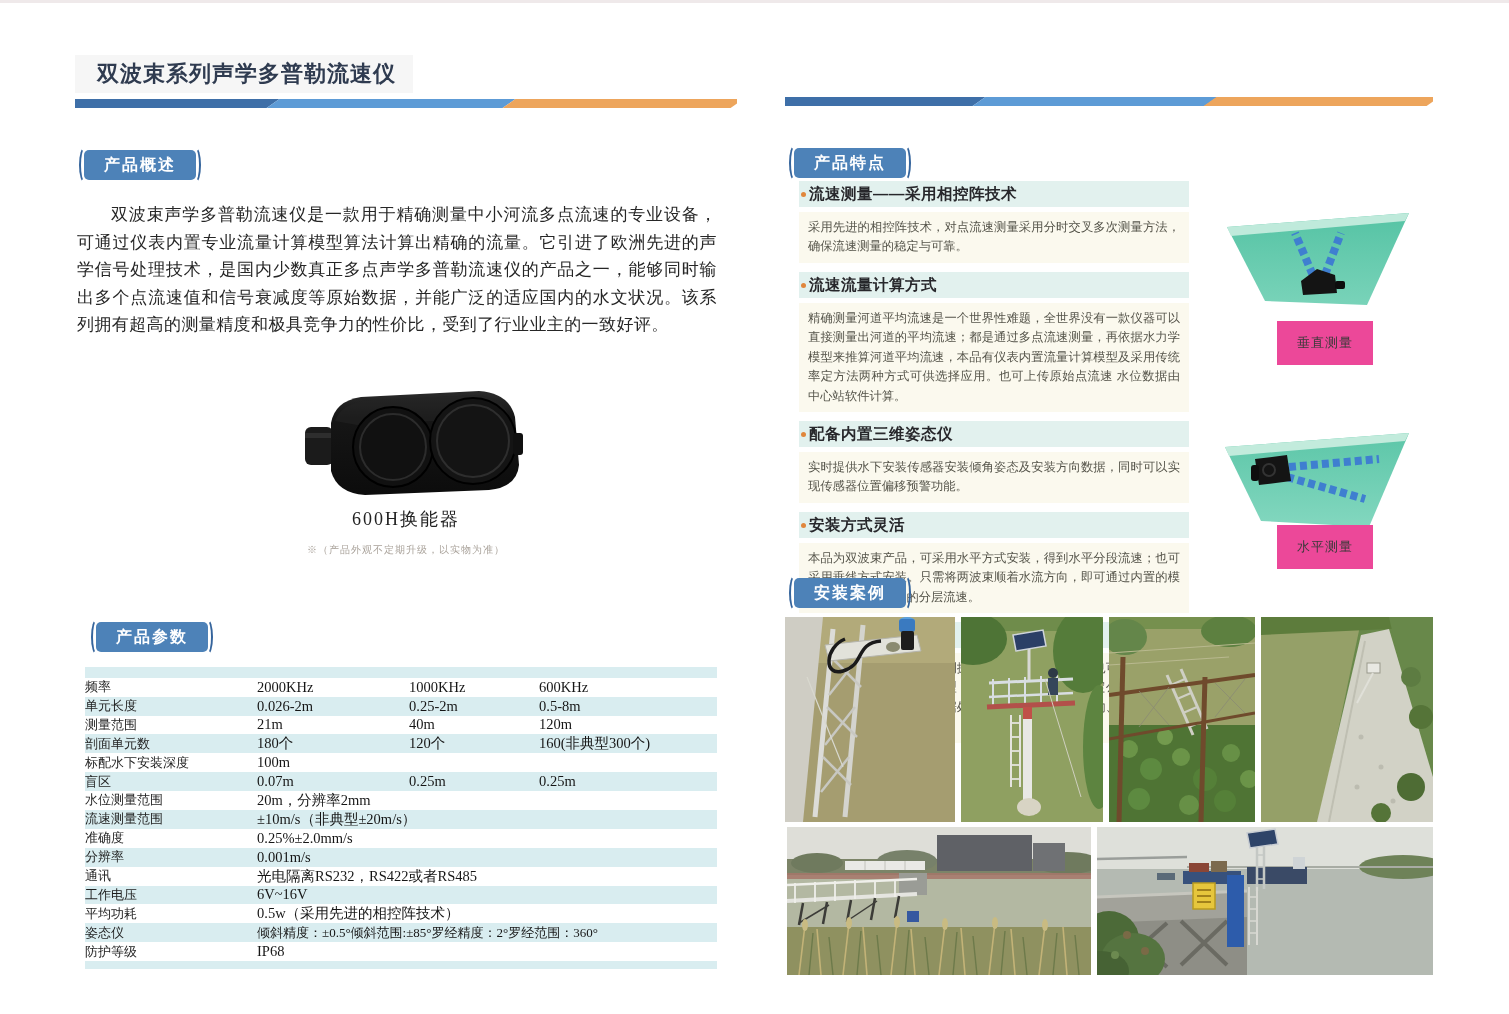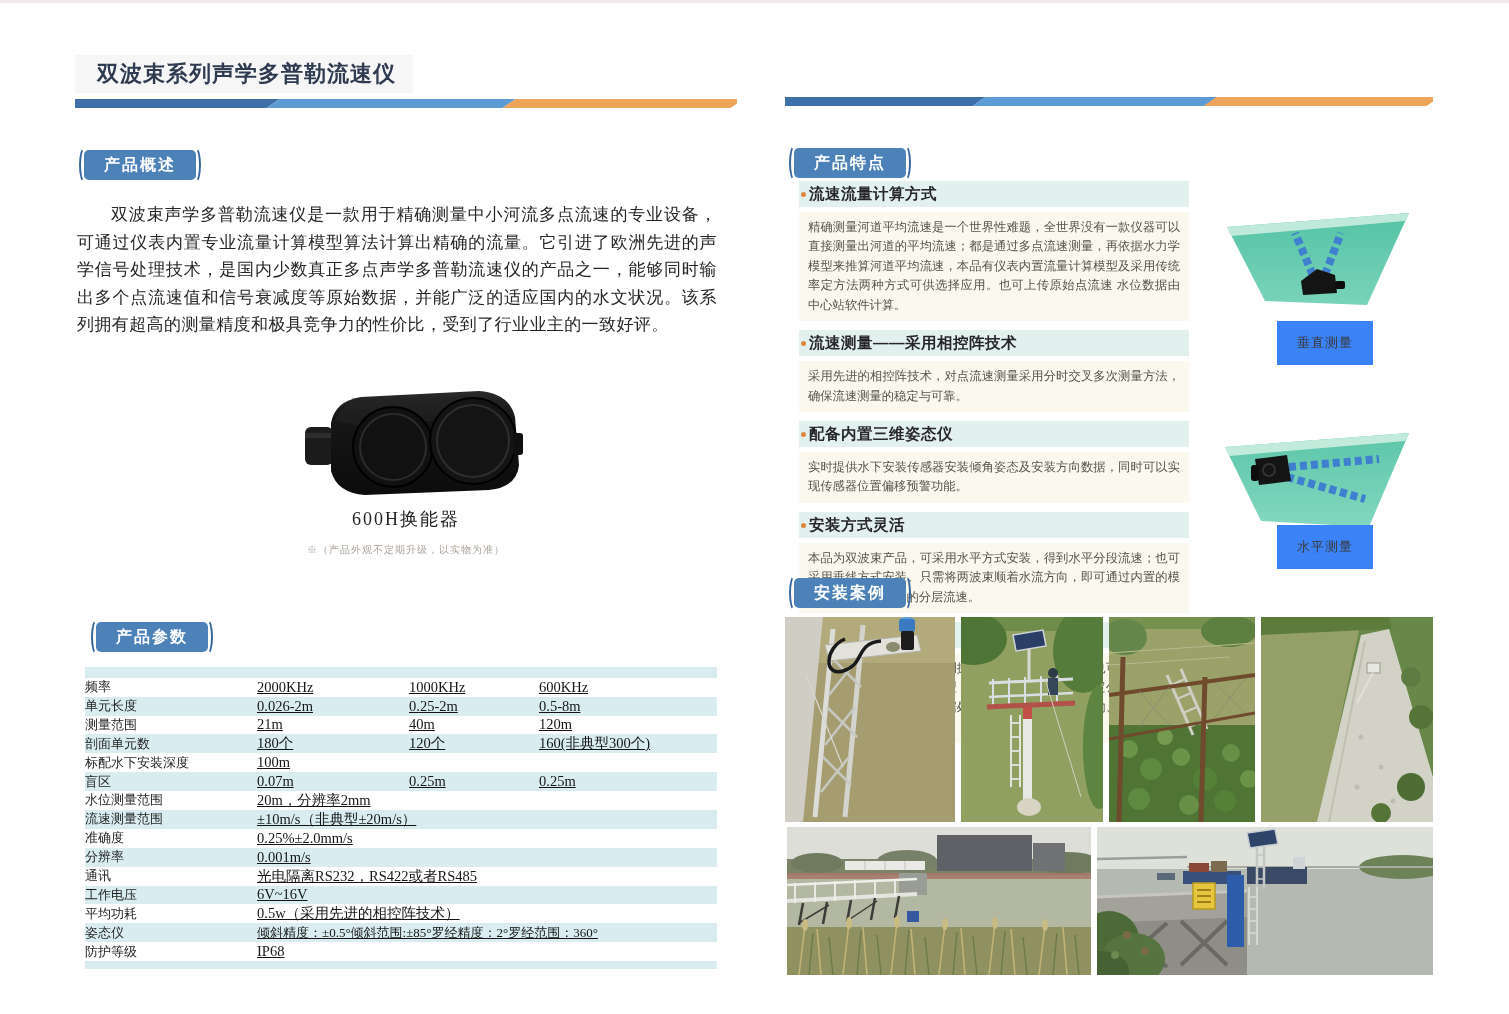--- a/index.html
+++ b/index.html
@@ -40,33 +40,33 @@
        font-size:18px;color:#222;letter-spacing:2px;}
   .fig-note{position:absolute;width:100%;text-align:center;font-size:10px;color:#a9a29a;letter-spacing:1px;}
 
   
   .tstrip{position:absolute;width:632px;height:11px;background:#d9edf0;}
   table.params{position:absolute;width:632px;border-collapse:collapse;table-layout:fixed;}
   table.params tr{height:18.8px;}
   table.params tr:nth-child(even){background:#d9edf0;}
   table.params td{padding:0;vertical-align:middle;white-space:nowrap;}
   td.lbl{padding-left:16px;font-size:13px;color:#1e1e1e;}
-  td.val{font-family:"Liberation Serif",serif;font-size:14.5px;color:#161616;text-decoration:underline;}
+  td.val{font-family:"Liberation Serif",serif;font-size:14.5px;color:#161616;}
 
   
   .features{position:absolute;left:0;top:126px;width:404px;}
   .feature{position:relative;padding-left:14px;}
   .f-head{position:relative;background:#e2f1ee;height:26px;line-height:26px;
        font-size:15.5px;font-weight:bold;color:#27272b;padding-left:10px;letter-spacing:.5px;}
   .f-dot{position:absolute;left:2px;top:11px;width:5px;height:5px;border-radius:50%;background:#e0863c;}
   .f-body{background:#fbf9ee;color:#55544a;font-size:12.3px;line-height:1.58;
        padding:6px 9px;margin:5px 0 9px 0;text-align:justify;}
 
   
-  .diag-cap{position:absolute;width:96px;height:44px;background:#3b82f6;color:#3a3a3a;
+  .diag-cap{position:absolute;width:96px;height:44px;background:#ec4899;color:#3a3a3a;
        font-size:13px;letter-spacing:1px;display:flex;align-items:center;justify-content:center;}
 
   
   .photo{position:absolute;overflow:hidden;}
   .photo svg{display:block;}
 </style>
 </head>
 <body>
 
 <div class="hairline"></div>
@@ -214,30 +214,30 @@
   <div class="badge" style="left:4px;top:90px;">
     <span class="arc l"></span>
     <span class="pill">产品特点</span>
     <span class="arc r"></span>
   </div>
 
   <div class="features">
     <div class="feature">
       <div class="f-head">
         <span class="f-dot"></span>
-        <span>流速流量计算方式</span>
+        <span>流速测量——采用相控阵技术</span>
       </div>
-      <div class="f-body">精确测量河道平均流速是一个世界性难题，全世界没有一款仪器可以直接测量出河道的平均流速；都是通过多点流速测量，再依据水力学模型来推算河道平均流速，本品有仪表内置流量计算模型及采用传统率定方法两种方式可供选择应用。也可上传原始点流速 水位数据由中心站软件计算。</div>
+      <div class="f-body">采用先进的相控阵技术，对点流速测量采用分时交叉多次测量方法，确保流速测量的稳定与可靠。</div>
     </div>
     <div class="feature">
       <div class="f-head">
         <span class="f-dot"></span>
-        <span>流速测量——采用相控阵技术</span>
+        <span>流速流量计算方式</span>
       </div>
-      <div class="f-body">采用先进的相控阵技术，对点流速测量采用分时交叉多次测量方法，确保流速测量的稳定与可靠。</div>
+      <div class="f-body">精确测量河道平均流速是一个世界性难题，全世界没有一款仪器可以直接测量出河道的平均流速；都是通过多点流速测量，再依据水力学模型来推算河道平均流速，本品有仪表内置流量计算模型及采用传统率定方法两种方式可供选择应用。也可上传原始点流速 水位数据由中心站软件计算。</div>
     </div>
     <div class="feature">
       <div class="f-head">
         <span class="f-dot"></span>
         <span>配备内置三维姿态仪</span>
       </div>
       <div class="f-body">实时提供水下安装传感器安装倾角姿态及安装方向数据，同时可以实现传感器位置偏移预警功能。</div>
     </div>
     <div class="feature">
       <div class="f-head">

